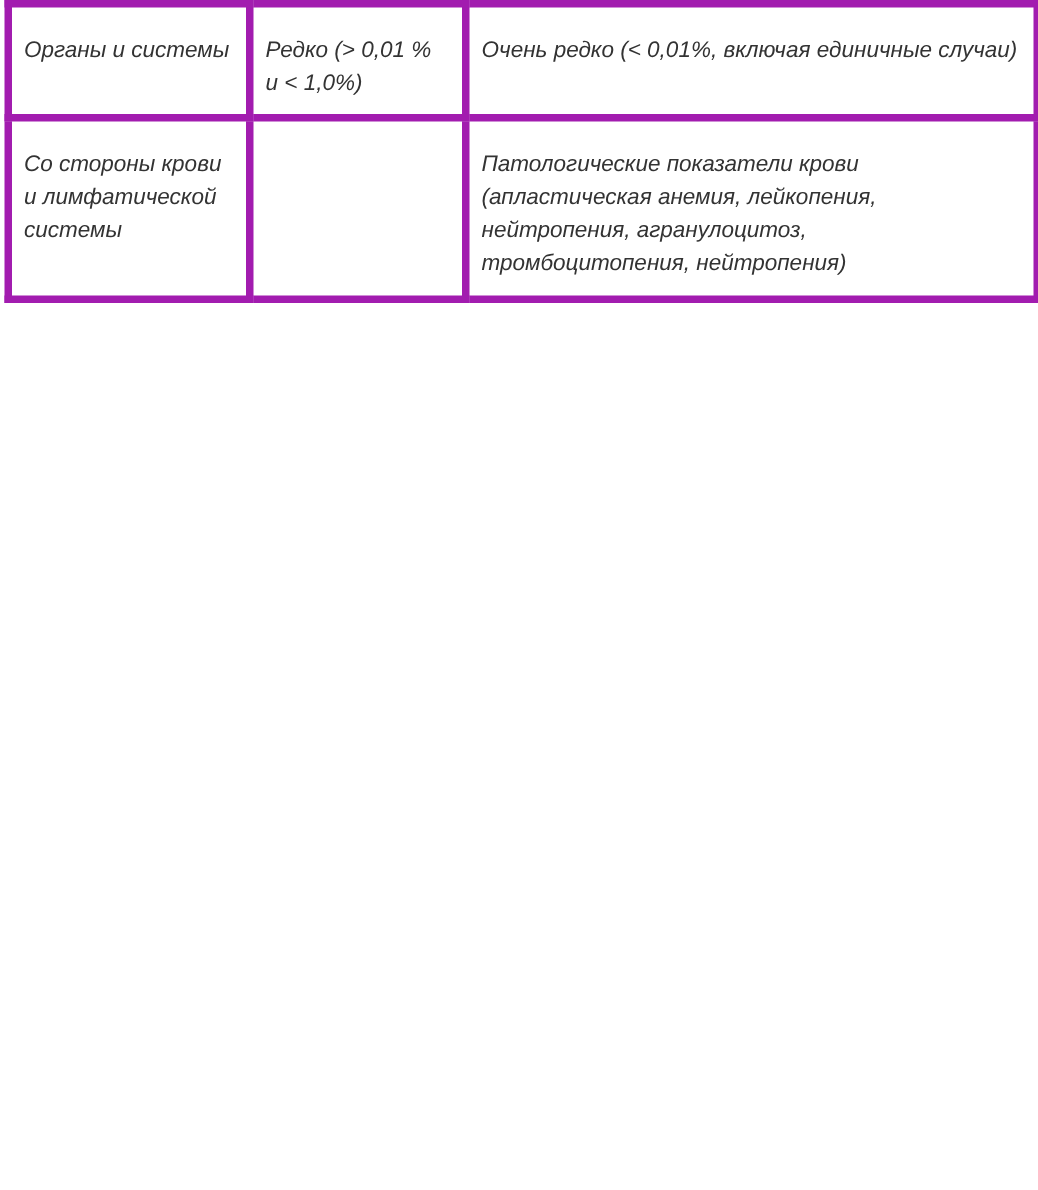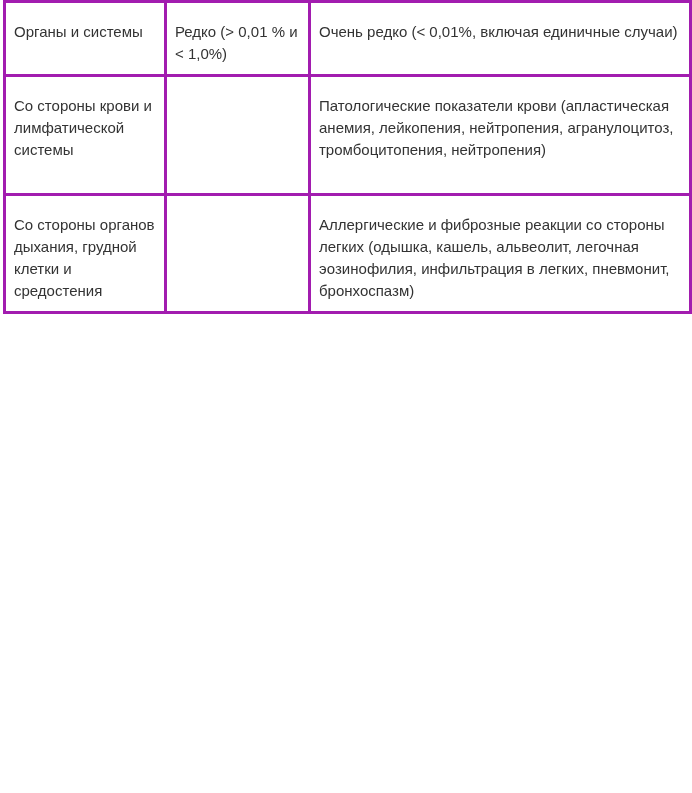--- a/index.html
+++ b/index.html
@@ -20,24 +20,25 @@
       top: 0px;
     }
     table.side-effects {
       border-collapse: collapse;
       table-layout: fixed;
       width: 686px;
       font-size: 15px;
       line-height: 22px;
     }
     table.side-effects td {
-      border: 3px solid #a21caf;
+      border: 5px solid #a21caf;
       padding: 18px 8px 8px 8px;
       vertical-align: top;
       word-wrap: break-word;
+      font-style: italic;
     }
     col.c1 { width: 161px; }
     col.c2 { width: 144px; }
     col.c3 { width: 381px; }
     tr.r0 td { height: 45px; }
     tr.r1 td { height: 90px; }
     tr.r2 td { height: 45px; }
     tr.r3 td { height: 46px; }
     tr.r4 td { height: 89px; }
     tr.r5 td { height: 86px; }
@@ -59,20 +60,15 @@
       <tr class="r0">
         <td>Органы и системы</td>
         <td>Редко (&gt; 0,01 % и &lt; 1,0%)</td>
         <td>Очень редко (&lt; 0,01%, включая единичные случаи)</td>
       </tr>
       <tr class="r1">
         <td>Со стороны крови и лимфатической системы</td>
         <td></td>
         <td>Патологические показатели крови (апластическая анемия, лейкопения, нейтропения, агранулоцитоз, тромбоцитопения, нейтропения)</td>
       </tr>
-      <tr class="r4">
-        <td>Со стороны органов дыхания, грудной клетки и средостения</td>
-        <td></td>
-        <td>Аллергические и фиброзные реакции со стороны легких (одышка, кашель, альвеолит, легочная эозинофилия, инфильтрация в легких, пневмонит, бронхоспазм)</td>
-      </tr>
     </tbody>
   </table>
 </div>
 
 </body></html>

